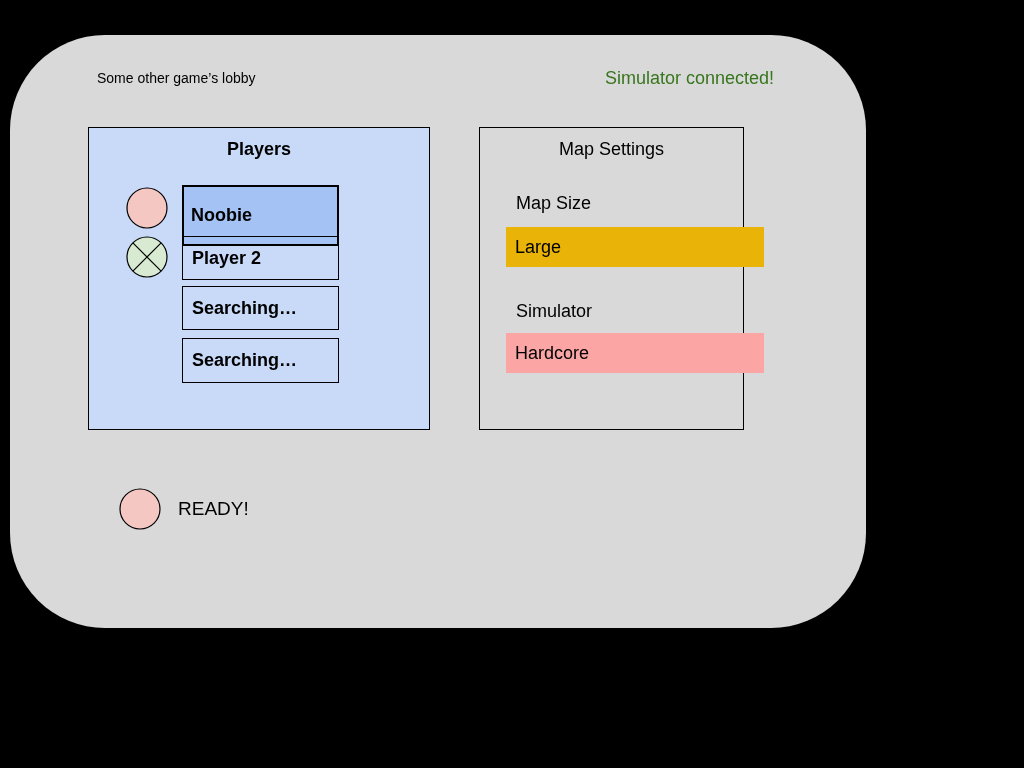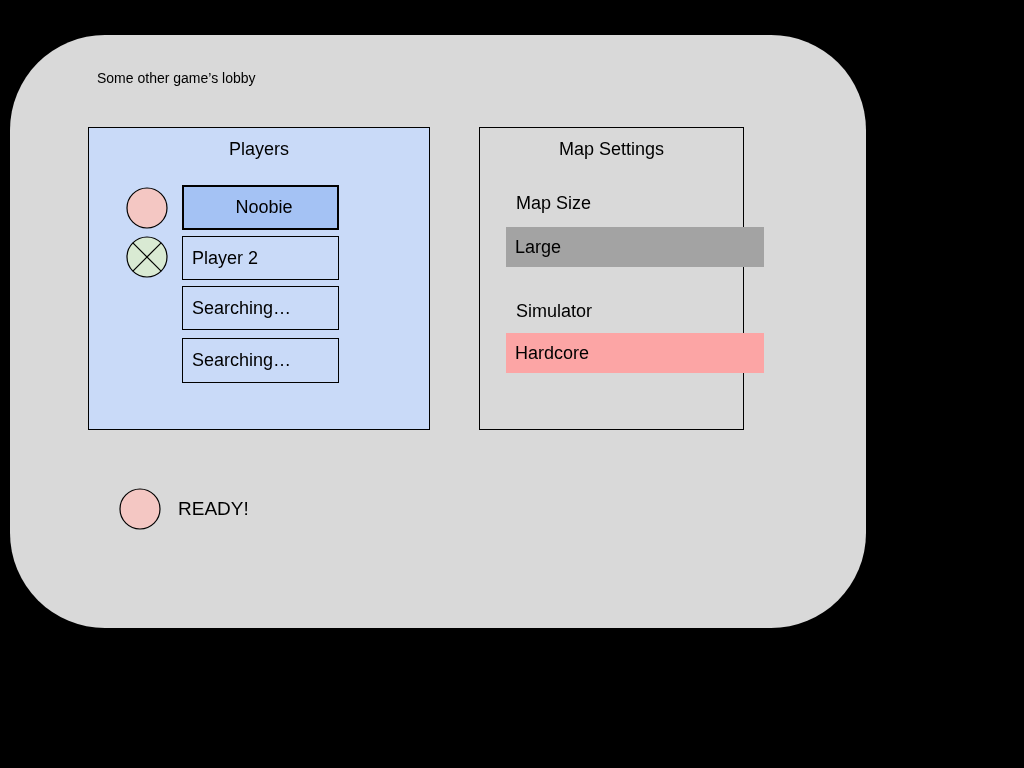--- a/index.html
+++ b/index.html
@@ -78,23 +78,22 @@
     border: 1px solid #000000;
     box-sizing: border-box;
     display: flex;
     align-items: center;
     padding-left: 9px;
     font-size: 18px;
     color: #000000;
   }
   .slot.selected {
     border-width: 2.5px;
-    height: 45px;
+    height: 61px;
     padding-left: 7px;
-    justify-content: center;
   }
   .field-label {
     position: absolute;
     left: 36px;
     font-size: 18px;
     line-height: 21px;
     color: #000000;
   }
   .field-value {
     position: absolute;
@@ -133,22 +132,23 @@
 </style>
 </head>
 <body>
 
 <div class="stage">
 
   <div class="lobby-card" style="background-color: rgb(217, 217, 217);">
 
     <div class="lobby-title" style="left:87px; top:33px;">Some other game’s lobby</div>
 
-
-    <div class="panel players-panel" style="left: 78px; top: 92px; background-color: rgb(201, 218, 248);">
+    <div class="sim-status" style="left: 595px; top: 33px; color: rgb(56, 118, 29);">Simulator connected!</div>
+
+    <div class="panel players-panel" style="left: 78px; top: 92px; background-color: rgb(201, 218, 248); font-weight: bold;">
 
       <div class="panel-title">Players</div>
 
       <svg class="status-circle" style="left:37px; top:59px;" viewBox="0 0 42 42" width="42" height="42">
         <circle cx="21" cy="21" r="20" stroke="#000000" stroke-width="1.2" fill="#f4c7c3"></circle>
       </svg>
 
       <svg class="status-circle" style="left:37px; top:108px;" viewBox="0 0 42 42" width="42" height="42">
         <circle cx="21" cy="21" r="20" stroke="#000000" stroke-width="1.2" fill="#d9ead3"></circle>
         <line x1="6.9" y1="6.9" x2="35.1" y2="35.1" stroke="#000000" stroke-width="1.2"></line>
@@ -171,21 +171,21 @@
         <span>Searching…</span>
       </div>
     </div>
 
     <div class="panel map-panel" style="left:469px; top:92px;">
 
       <div class="panel-title">Map Settings</div>
 
       <div class="field-label" style="top:65px;">Map Size</div>
 
-      <div class="field-value" style="top: 99px; background-color: #a3a3a3;">
+      <div class="field-value" style="top: 99px; background-color: #eab308;">
         <span>Large</span>
       </div>
 
       <div class="field-label" style="top:173px;">Simulator</div>
 
       <div class="field-value" style="top: 205px; background-color: #fca5a5;">
         <span>Hardcore</span>
       </div>
     </div>
 

